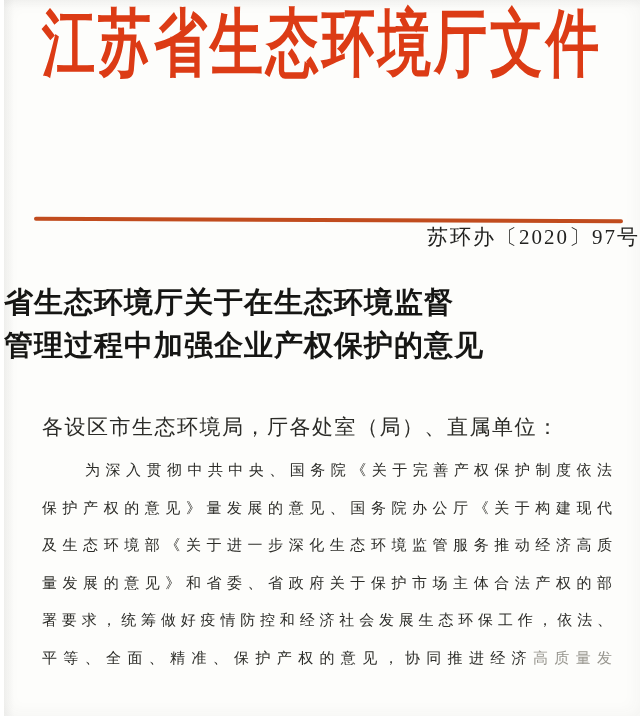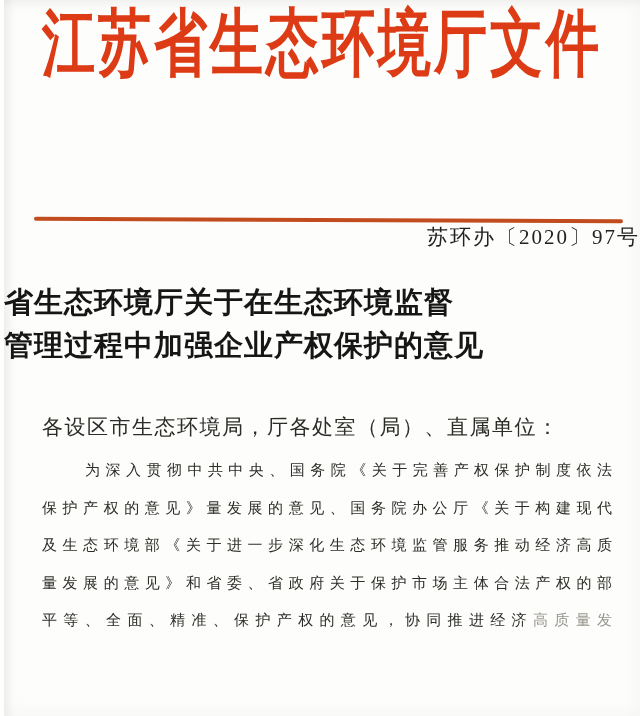--- a/index.html
+++ b/index.html
@@ -105,16 +105,17 @@
       <div>管理过程中加强企业产权保护的意见</div>
     </h2>
 
     <p class="salutation">各设区市生态环境局，厅各处室（局）、直属单位：</p>
 
     <div class="body-text">
       <div class="jline indent">为深入贯彻中共中央、国务院《关于完善产权保护制度依法</div>
       <div class="jline">保护产权的意见》量发展的意见、国务院办公厅《关于构建现代</div>
       <div class="jline">及生态环境部《关于进一步深化生态环境监管服务推动经济高质</div>
       <div class="jline">量发展的意见》和省委、省政府关于保护市场主体合法产权的部</div>
+      <div class="jline">署要求，统筹做好疫情防控和经济社会发展生态环保工作，依法、</div>
       <div class="jline"><span>平等、全面、精准、保护产权的意见，协同推进经济</span><span class="faded">高质量发</span></div>
     </div>
   </main>
 </div>
 
 </body></html>

